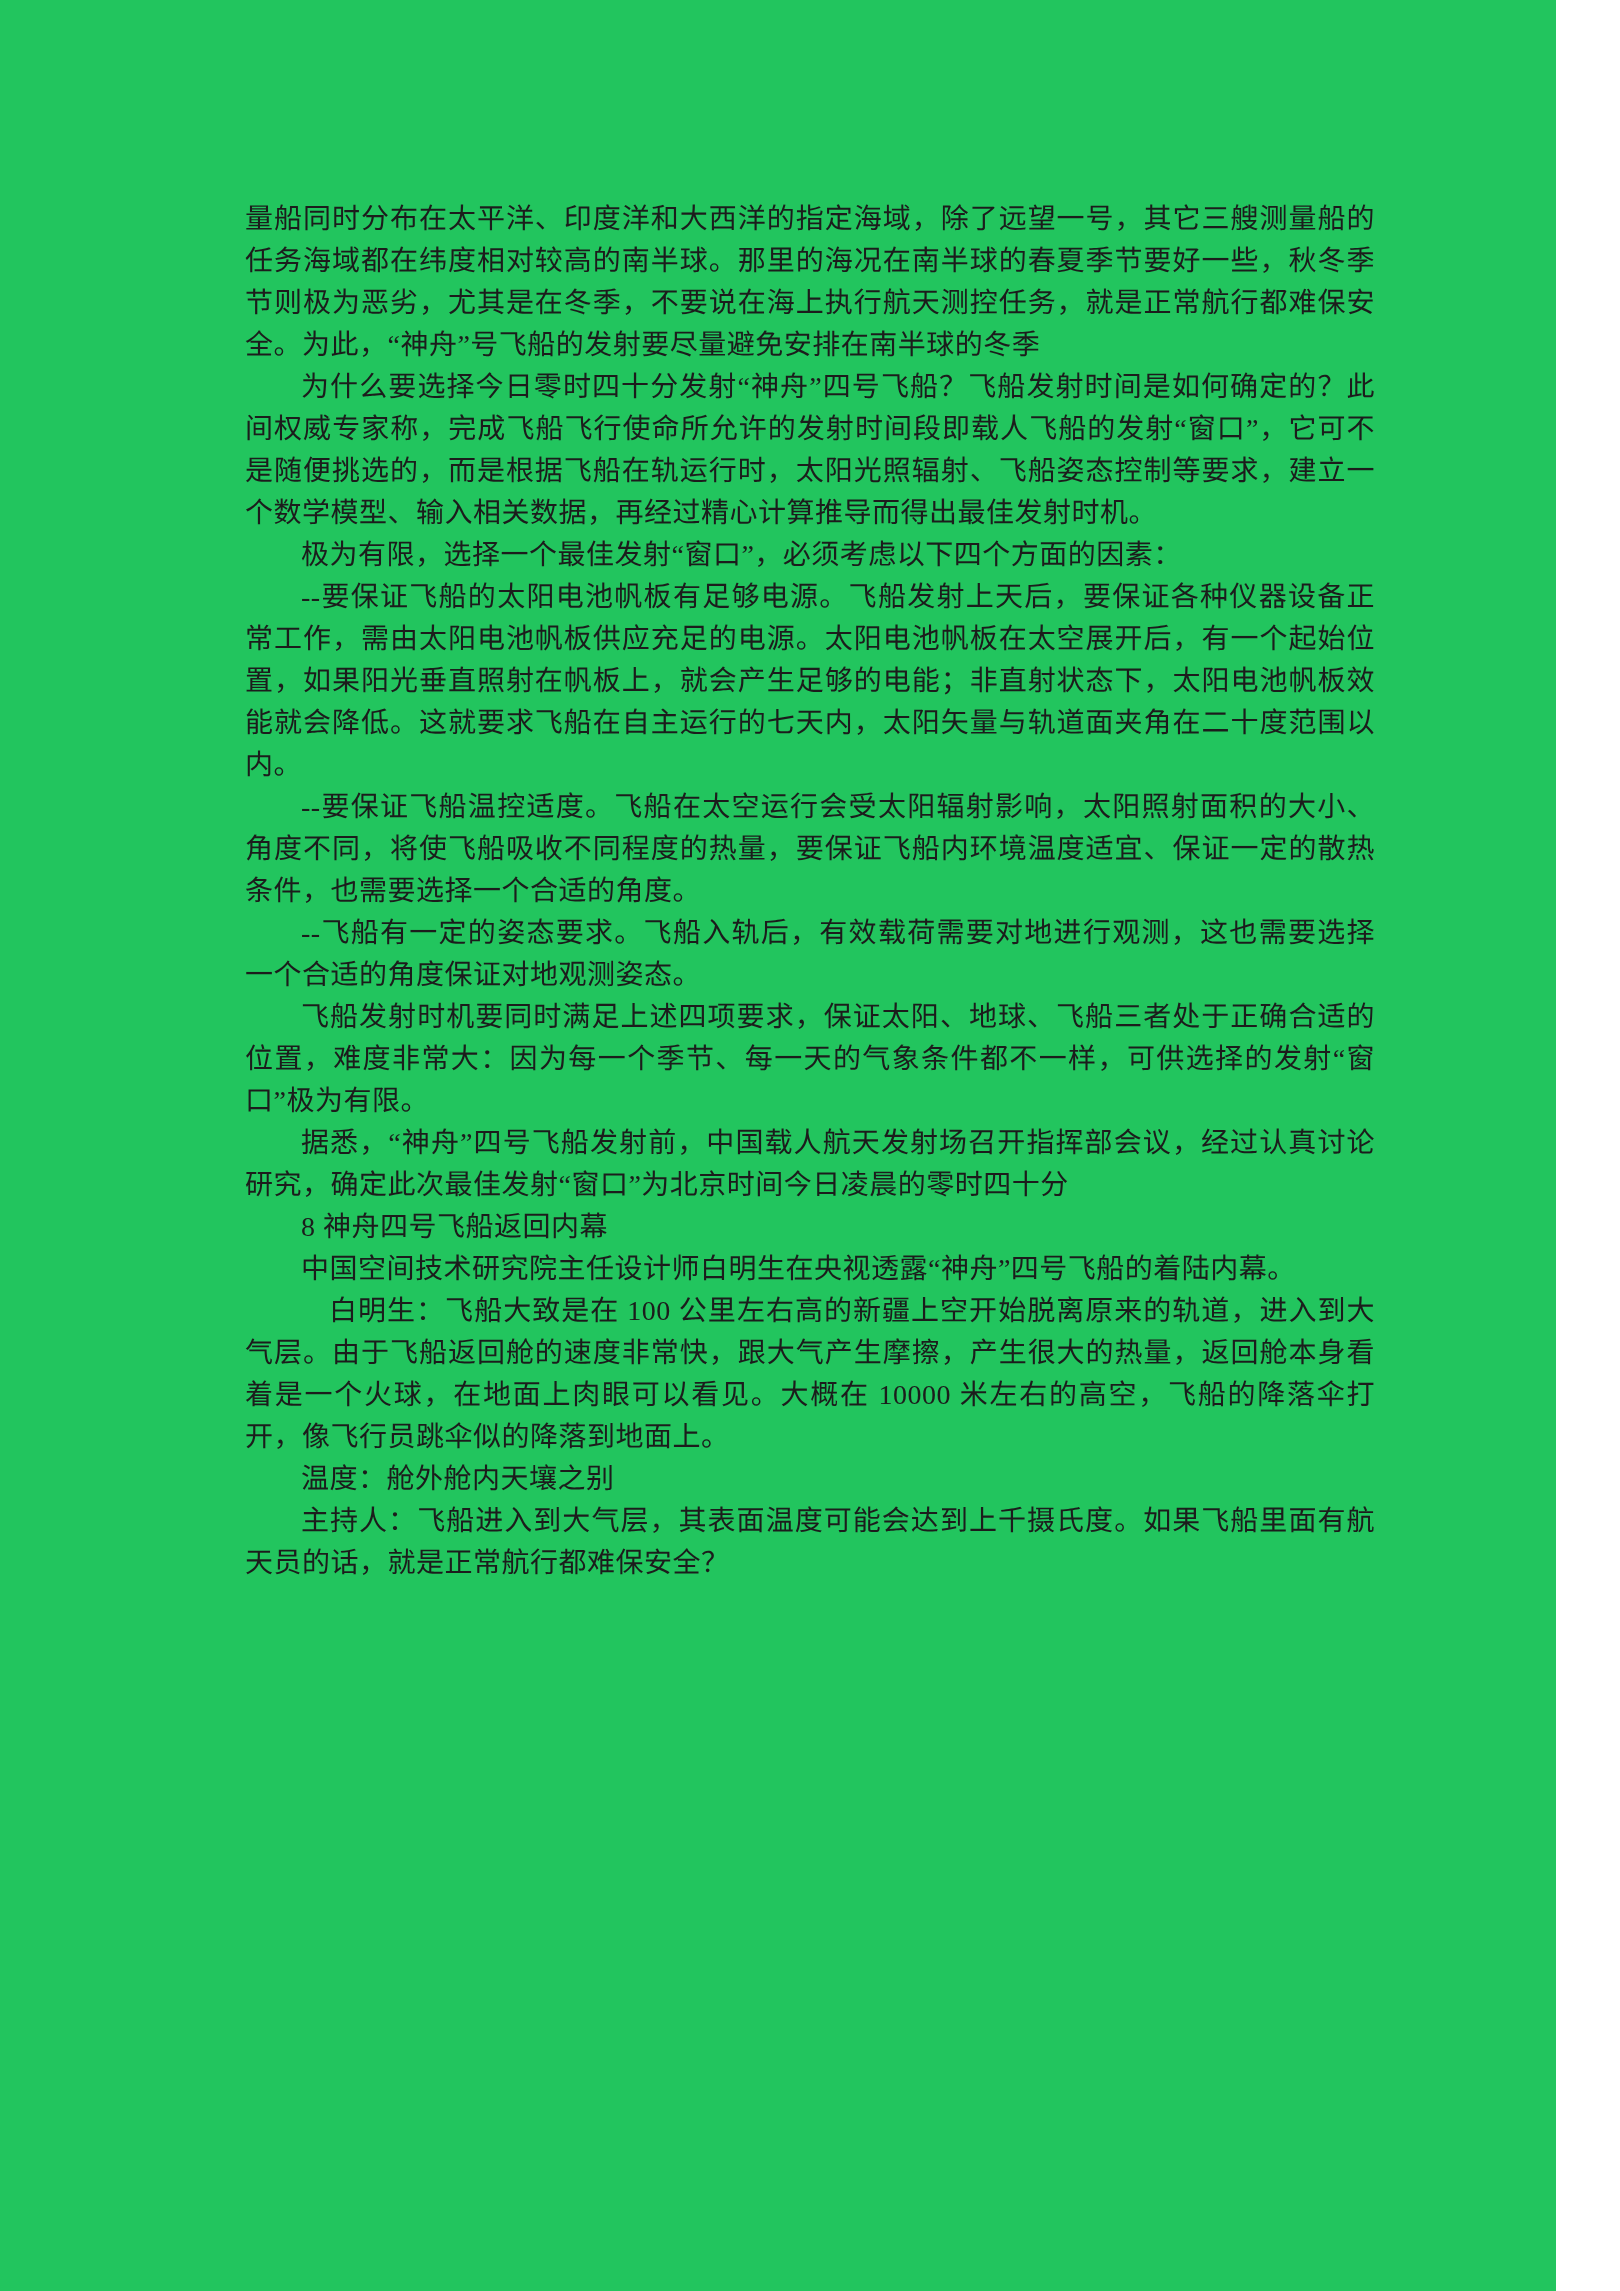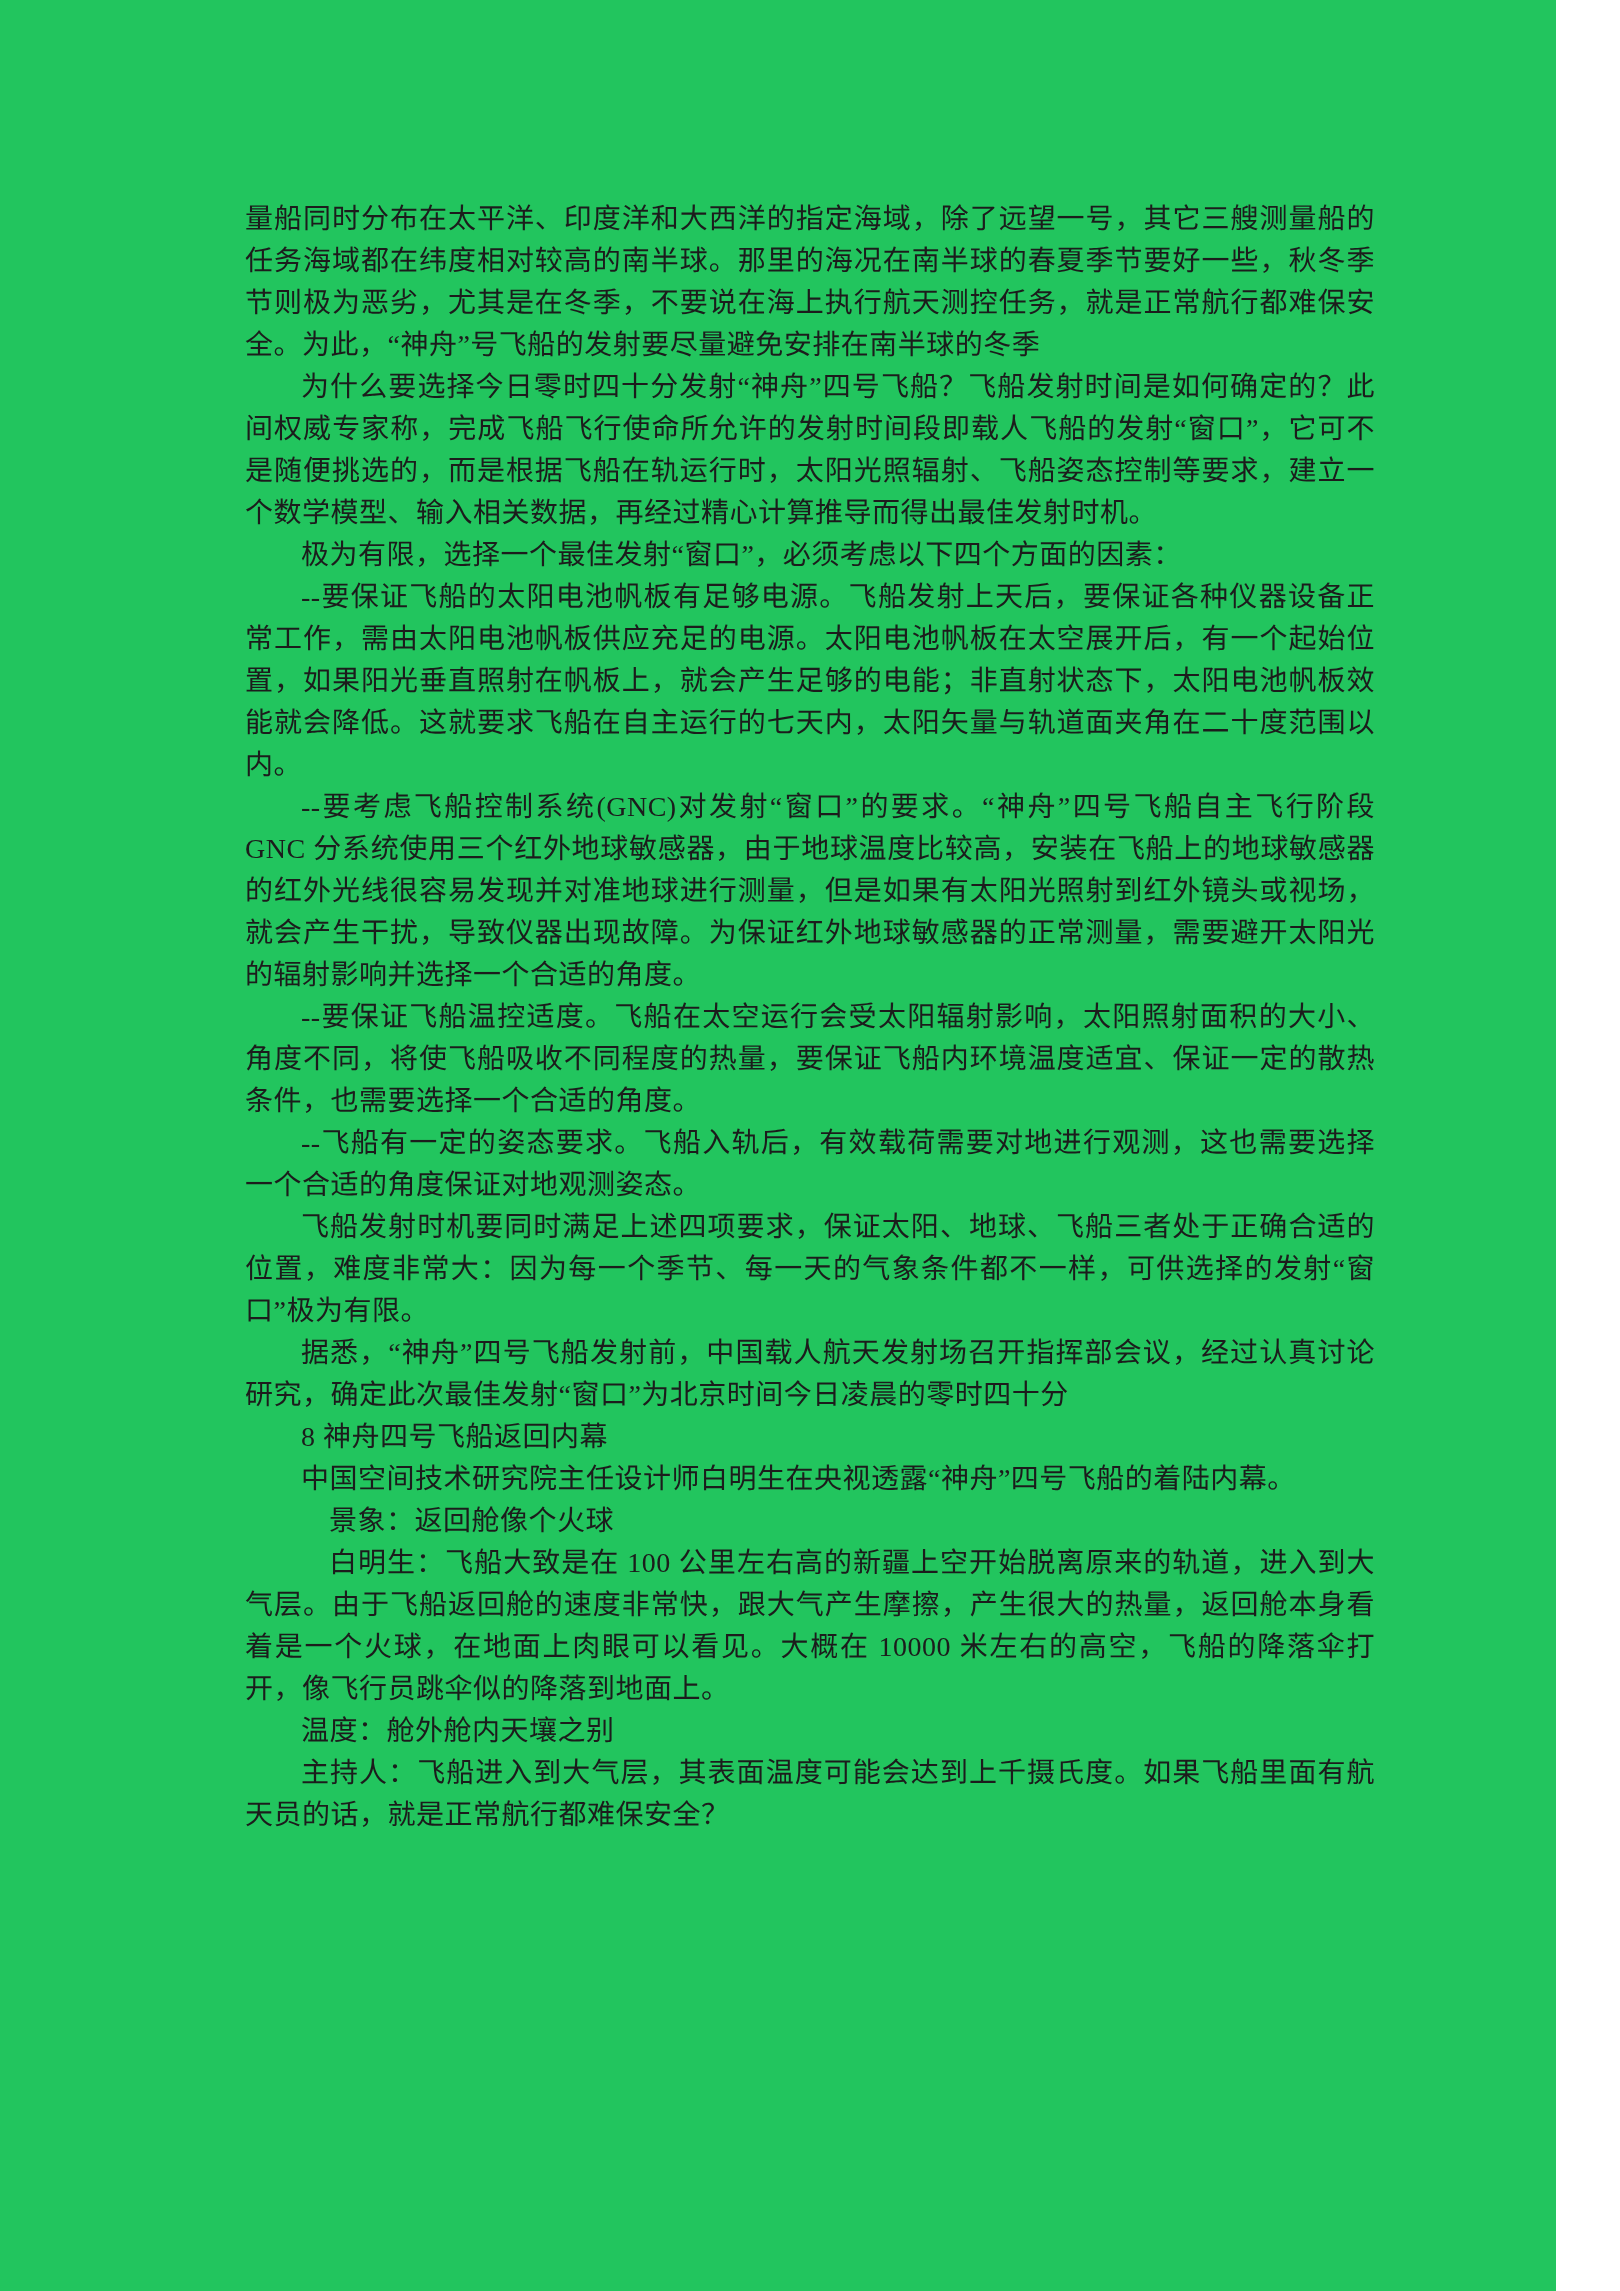--- a/index.html
+++ b/index.html
@@ -37,26 +37,24 @@
 </style>
 </head>
 <body>
 
 <div class="page">
   <div class="content">
     <p class="para no-indent">量船同时分布在太平洋、印度洋和大西洋的指定海域，除了远望一号，其它三艘测量船的任务海域都在纬度相对较高的南半球。那里的海况在南半球的春夏季节要好一些，秋冬季节则极为恶劣，尤其是在冬季，不要说在海上执行航天测控任务，就是正常航行都难保安全。为此，“神舟”号飞船的发射要尽量避免安排在南半球的冬季</p>
     <p class="para indent">为什么要选择今日零时四十分发射“神舟”四号飞船？飞船发射时间是如何确定的？此间权威专家称，完成飞船飞行使命所允许的发射时间段即载人飞船的发射“窗口”，它可不是随便挑选的，而是根据飞船在轨运行时，太阳光照辐射、飞船姿态控制等要求，建立一个数学模型、输入相关数据，再经过精心计算推导而得出最佳发射时机。</p>
     <p class="para indent">极为有限，选择一个最佳发射“窗口”，必须考虑以下四个方面的因素：</p>
     <p class="para indent">--要保证飞船的太阳电池帆板有足够电源。飞船发射上天后，要保证各种仪器设备正常工作，需由太阳电池帆板供应充足的电源。太阳电池帆板在太空展开后，有一个起始位置，如果阳光垂直照射在帆板上，就会产生足够的电能；非直射状态下，太阳电池帆板效能就会降低。这就要求飞船在自主运行的七天内，太阳矢量与轨道面夹角在二十度范围以内。</p>
-    <p class="para indent">--要考虑飞船控制系统(GNC)对发射“窗口”的要求。“神舟”四号飞船自主飞行阶段 GNC 分系统使用三个红外地球敏感器，由于地球温度比较高，安装在飞船上的地球敏感器的红外光线很容易发现并对准地球进行测量，但是如果有太阳光照射到红外镜头或视场，就会产生干扰，导致仪器出现故障。为保证红外地球敏感器的正常测量，需要避开太阳光的辐射影响并选择一个合适的角度。</p>
     <p class="para indent">--要保证飞船温控适度。飞船在太空运行会受太阳辐射影响，太阳照射面积的大小、角度不同，将使飞船吸收不同程度的热量，要保证飞船内环境温度适宜、保证一定的散热条件，也需要选择一个合适的角度。</p>
     <p class="para indent">--飞船有一定的姿态要求。飞船入轨后，有效载荷需要对地进行观测，这也需要选择一个合适的角度保证对地观测姿态。</p>
     <p class="para indent">飞船发射时机要同时满足上述四项要求，保证太阳、地球、飞船三者处于正确合适的位置，难度非常大：因为每一个季节、每一天的气象条件都不一样，可供选择的发射“窗口”极为有限。</p>
     <p class="para indent">据悉，“神舟”四号飞船发射前，中国载人航天发射场召开指挥部会议，经过认真讨论研究，确定此次最佳发射“窗口”为北京时间今日凌晨的零时四十分</p>
     <p class="para indent space-before">8 神舟四号飞船返回内幕</p>
     <p class="para indent">中国空间技术研究院主任设计师白明生在央视透露“神舟”四号飞船的着陆内幕。</p>
-    <p class="para indent-lg">景象：返回舱像个火球</p>
     <p class="para indent-lg">白明生：飞船大致是在 100 公里左右高的新疆上空开始脱离原来的轨道，进入到大气层。由于飞船返回舱的速度非常快，跟大气产生摩擦，产生很大的热量，返回舱本身看着是一个火球，在地面上肉眼可以看见。大概在 10000 米左右的高空，飞船的降落伞打开，像飞行员跳伞似的降落到地面上。</p>
     <p class="para indent">温度：舱外舱内天壤之别</p>
     <p class="para indent">主持人：飞船进入到大气层，其表面温度可能会达到上千摄氏度。如果飞船里面有航天员的话，就是正常航行都难保安全？</p>
   </div>
 </div>
 
 
 </body></html>

